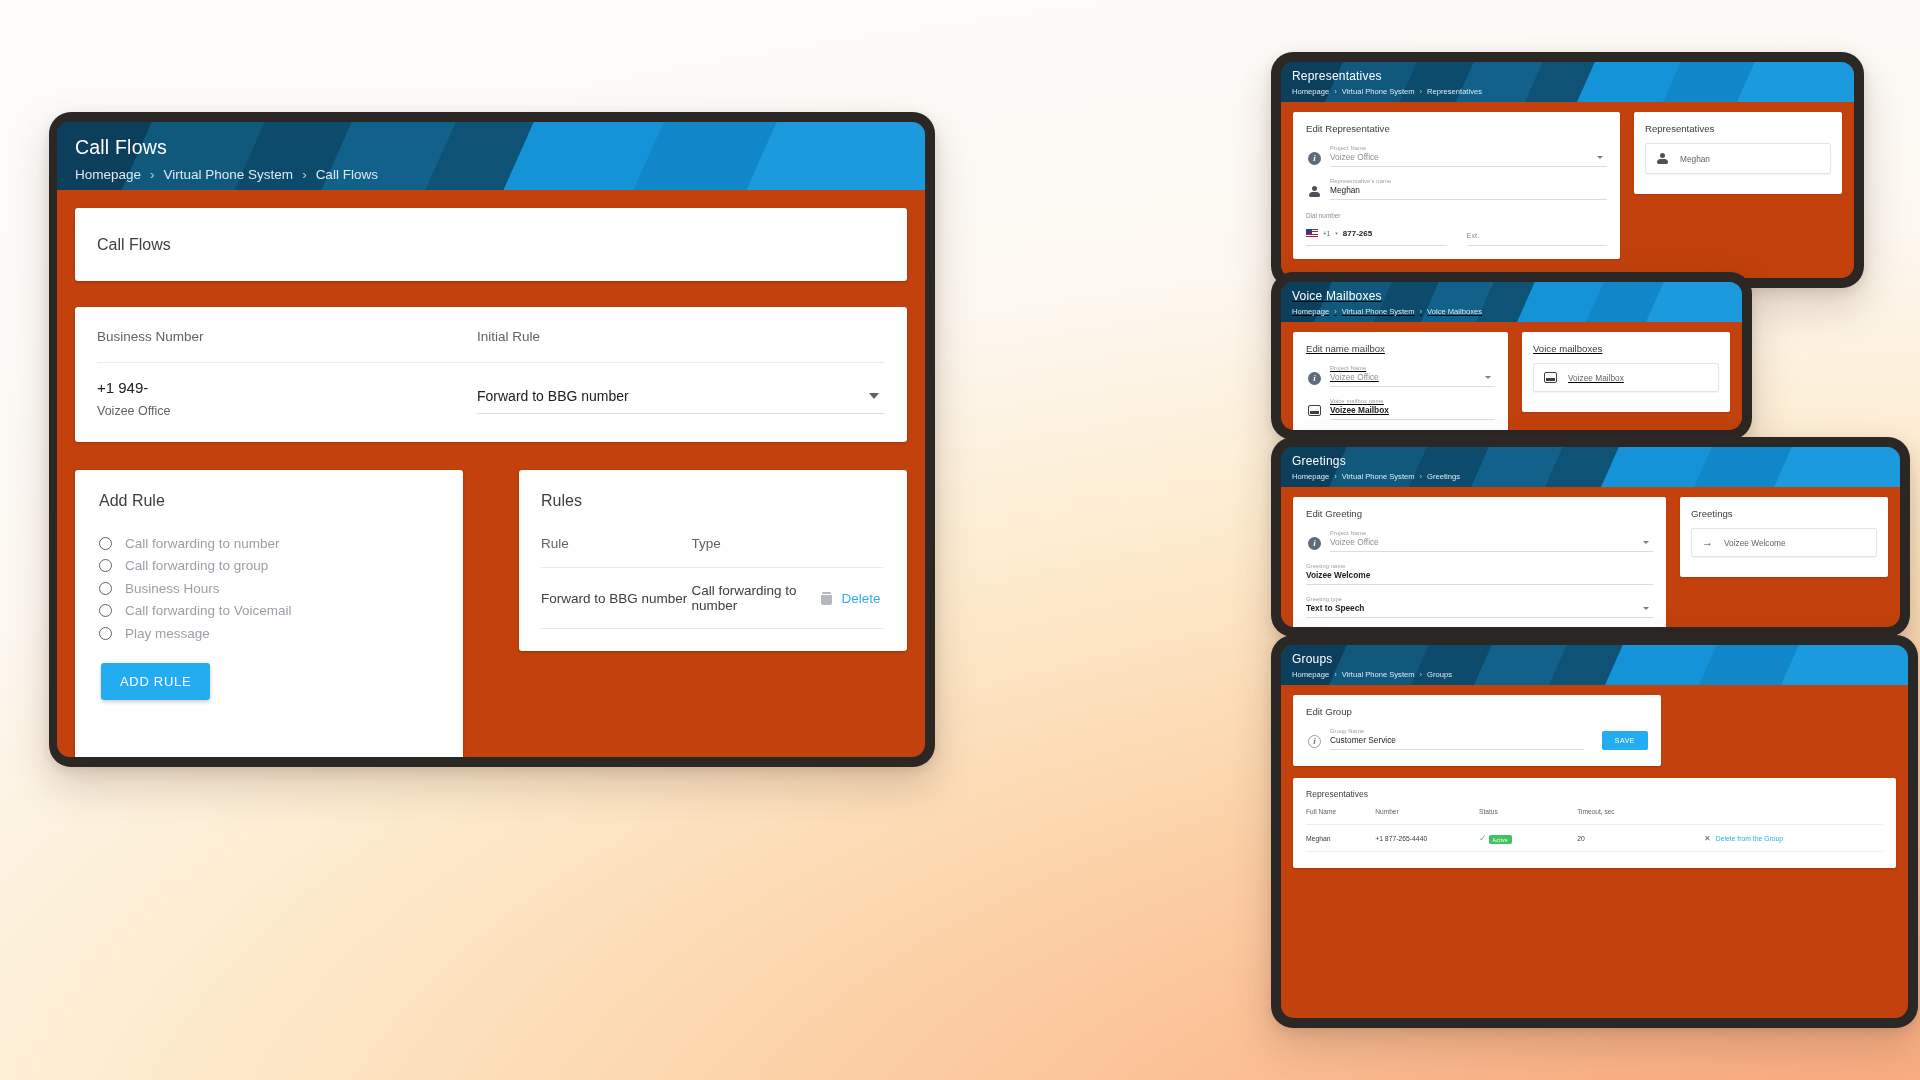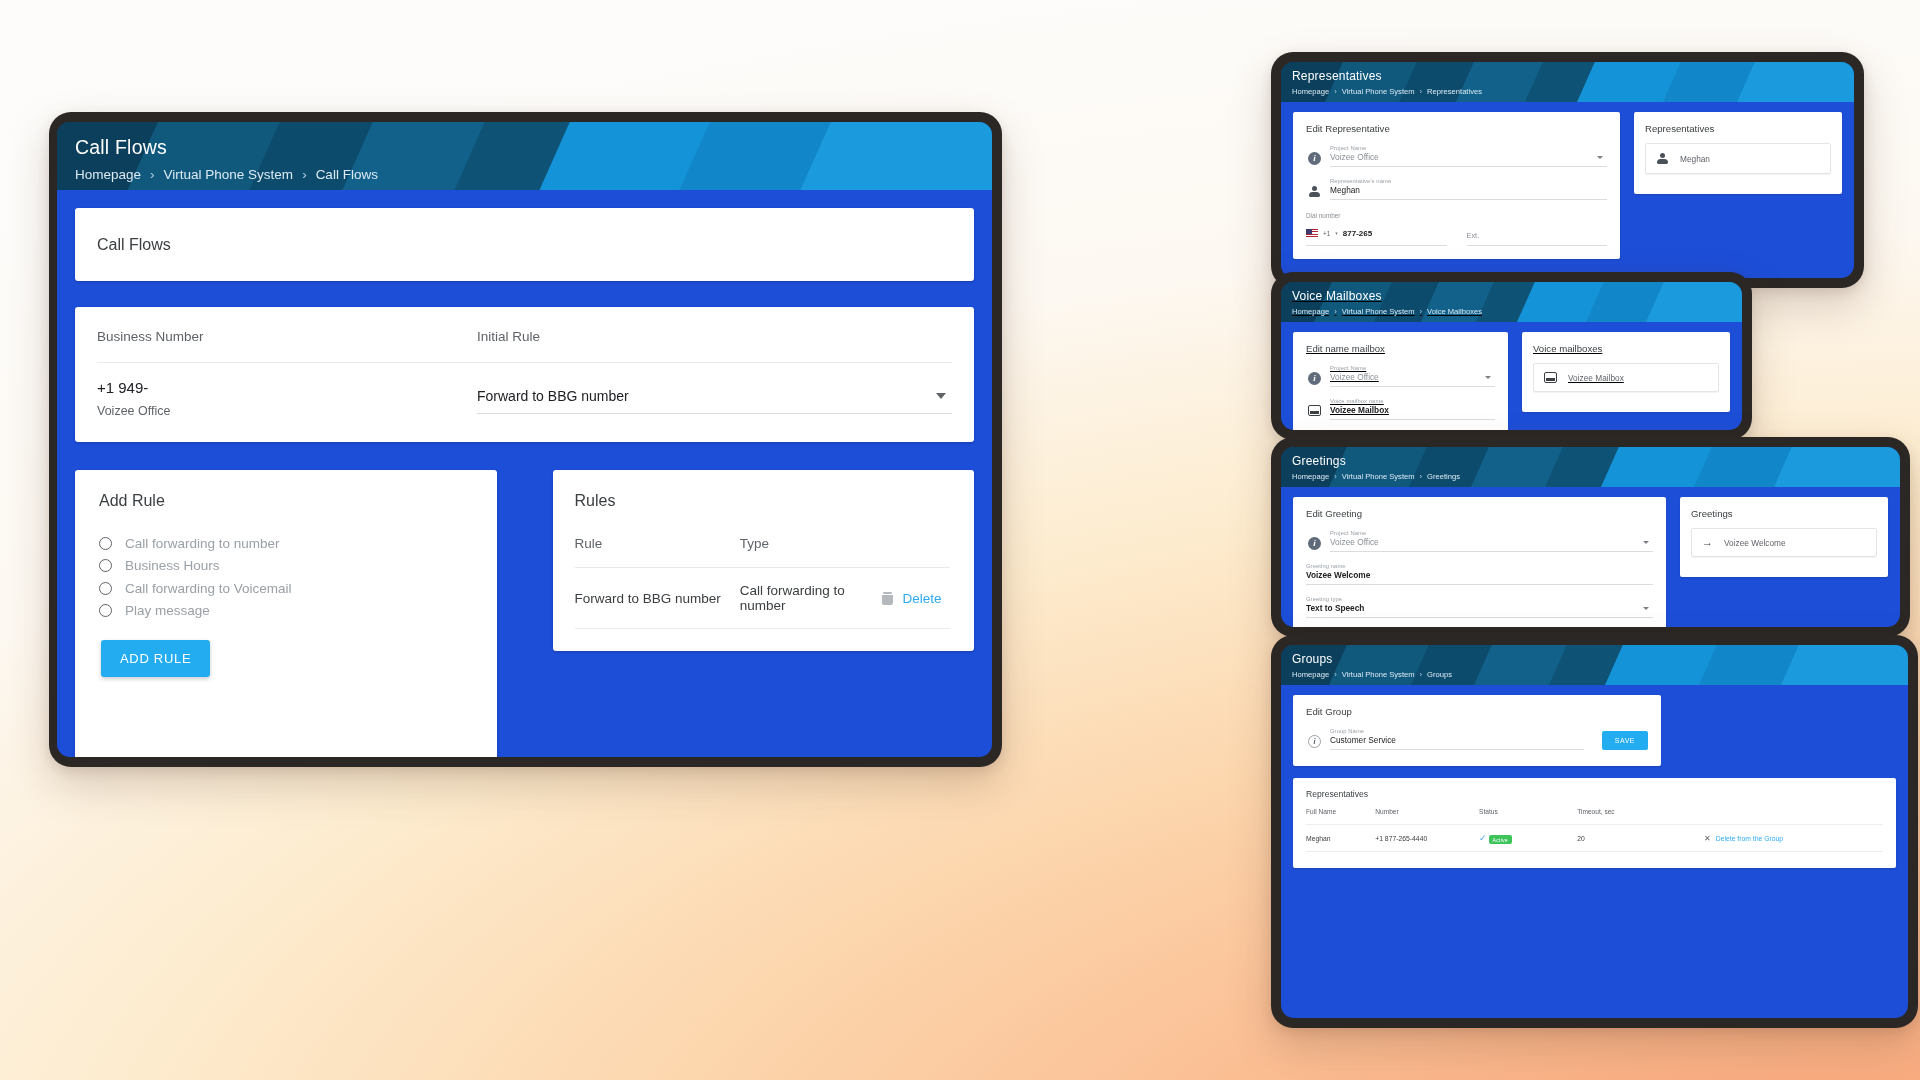--- a/index.html
+++ b/index.html
@@ -14,40 +14,40 @@
   
   .device {
     position: absolute;
     background: #2b2724;
     border-radius: 22px;
     padding: 10px;
     box-shadow: 0 18px 42px rgba(90,60,40,0.22), 0 4px 12px rgba(90,60,40,0.14);
   }
   .screen {
     width: 100%; height: 100%;
-    background: #1d4ed8;
+    background: #c2410c;
     border-radius: 13px;
     overflow: hidden;
     position: relative;
   }
 
   
   .banner { position: relative; overflow: hidden; background: #0c4a6b; }
   .banner .bands { position: absolute; inset: 0; }
   .banner .bands i {
     position: absolute; top: -40%; height: 190%;
     transform: skewX(-24deg); display: block;
   }
   .banner .txt { position: relative; z-index: 3; }
   .banner h1 { color: #fff; font-weight: 400; letter-spacing: .2px; }
   .banner .crumbs { color: #dbeaf4; display: flex; align-items: center; }
   .banner .crumbs span.sep { opacity: .8; }
 
   
-  #main-device { left: 49px; top: 112px; width: 953px; height: 655px; padding-left: 8px; }
+  #main-device { left: 49px; top: 112px; width: 886px; height: 655px; padding-left: 8px; }
   #main-device .banner { height: 68px; padding: 14px 18px 0 18px; }
   #main-device .banner h1 { font-size: 19.5px; }
   #main-device .banner .crumbs { font-size: 13.5px; margin-top: 8px; gap: 9px; }
   #main-device .body { padding: 18px; }
 
   .card {
     background: #fff;
     border-radius: 3px;
     box-shadow: 0 1px 3px rgba(0,0,0,.13), 0 1px 2px rgba(0,0,0,.08);
   }
@@ -193,20 +193,24 @@
       </div>
 
       <div class="two-col">
 
         <div class="card" id="add-rule-card">
           <div class="card-title">Add Rule</div>
           <div class="radios">
             <div class="radio-row">
               <span class="radio"></span>
               <span class="radio-label">Call forwarding to number</span>
+            </div>
+            <div class="radio-row">
+              <span class="radio"></span>
+              <span class="radio-label">Call forwarding to group</span>
             </div>
             <div class="radio-row">
               <span class="radio"></span>
               <span class="radio-label">Business Hours</span>
             </div>
             <div class="radio-row">
               <span class="radio"></span>
               <span class="radio-label">Call forwarding to Voicemail</span>
             </div>
             <div class="radio-row">

